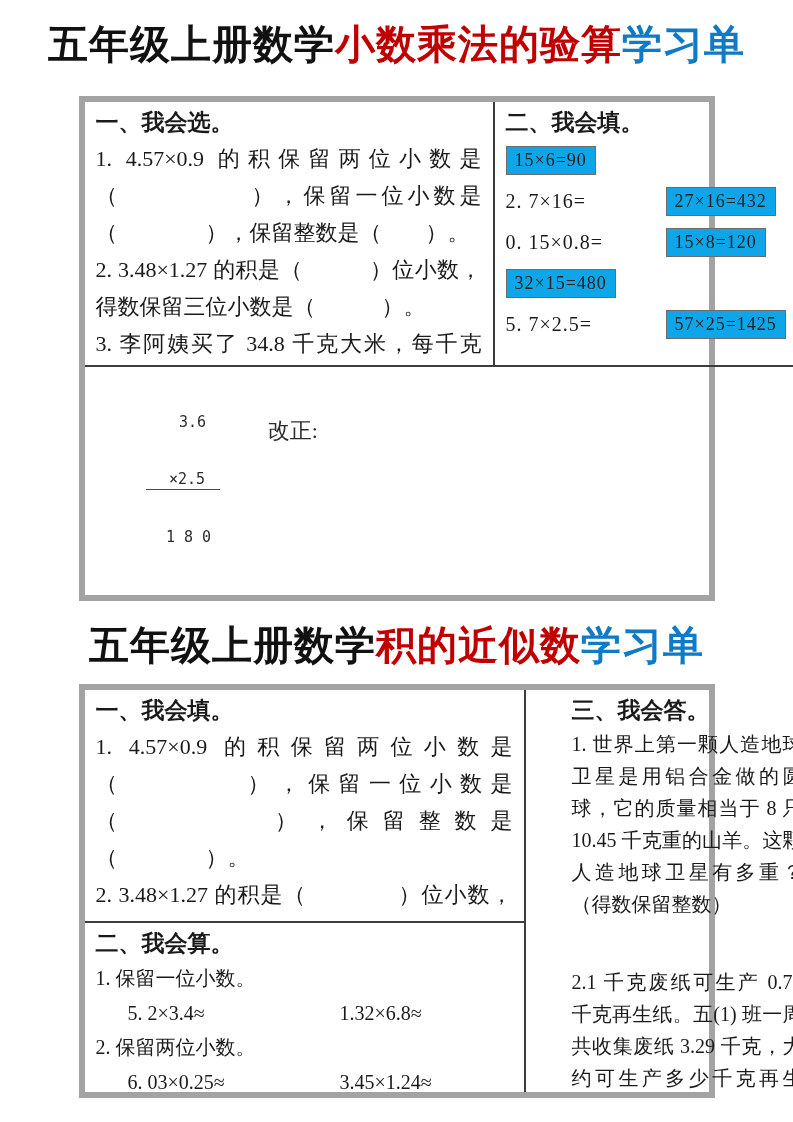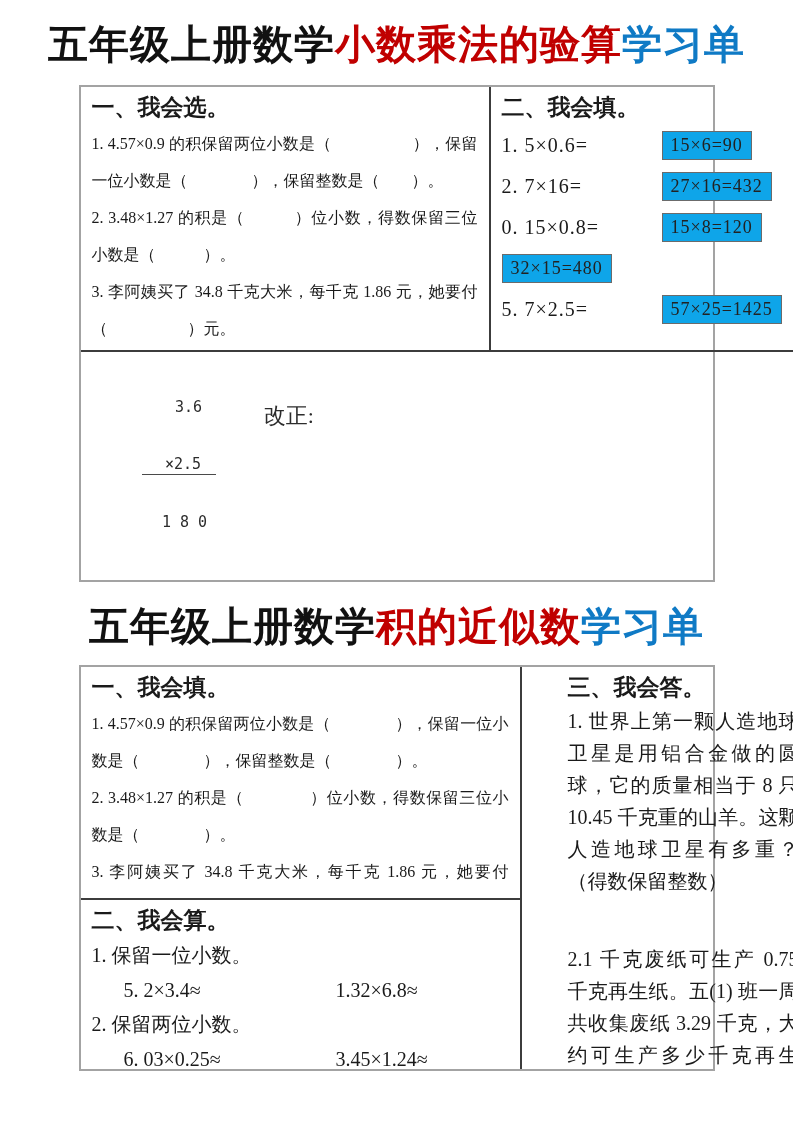--- a/index.html
+++ b/index.html
@@ -22,40 +22,40 @@
     line-height: 52px;
     letter-spacing: 1px;
     white-space: nowrap;
   }
   .t-black { color: #111111; }
   .t-red   { color: var(--red, #c00000); }
   .t-blue  { color: var(--blue, #0070c0); }
 
   .sheet-table {
     width: 636px;
-    margin: 15px auto 0 auto;
+    margin: 26px auto 0 auto;
     display: grid;
-    border: 2px solid #a3a3a3;
+    border: 6px solid #a3a3a3;
     background: #ffffff;
   }
   #table1 { grid-template-columns: 410px 319px; grid-template-rows: 265px 228px; }
   #table2 { grid-template-columns: 441px 288px; grid-template-rows: 233px 169px; margin-top: 13px; }
 
   .cell { padding: 5px 11px 4px 11px; overflow: hidden; }
   .b-right  { border-right: 2px solid #3c3c3c; }
   .b-bottom { border-bottom: 2px solid #3c3c3c; }
 
   .sec-h {
     font-size: 23px;
     font-weight: bold;
     line-height: 31px;
     margin-bottom: 2px;
   }
   .qtext {
-    font-size: 16px;
+    font-size: 22px;
     line-height: 37px;
     text-align: justify;
   }
   .qtext.tight { line-height: 33px; }
 
   
   .fill-row { display: flex; align-items: center; height: 40px; margin-top: 1px; font-size: 20px; }
   .fill-expr { width: 160px; letter-spacing: 1px; }
   .ans-box {
     display: inline-block;
@@ -110,21 +110,20 @@
     <div class="cell b-right b-bottom">
       <div class="sec-h">一、我会选。</div>
       <div class="qtext">1. 4.57×0.9 的积保留两位小数是（　　　　　），保留一位小数是（　　　　），保留整数是（　　）。</div>
       <div class="qtext">2. 3.48×1.27 的积是（　　　）位小数，得数保留三位小数是（　　　）。</div>
       <div class="qtext">3. 李阿姨买了 34.8 千克大米，每千克 1.86 元，她要付（　　　　　）元。</div>
     </div>
 
     <div class="cell b-bottom">
       <div class="sec-h">二、我会填。</div>
       <div class="fill-row">
-        <span class="fill-expr">1. 5×0.6=</span>
         <span class="ans-box">15×6=90</span>
       </div>
       <div class="fill-row">
         <span class="fill-expr">2. 7×16=</span>
         <span class="ans-box">27×16=432</span>
       </div>
       <div class="fill-row">
         <span class="fill-expr">0. 15×0.8=</span>
         <span class="ans-box">15×8=120</span>
       </div>

